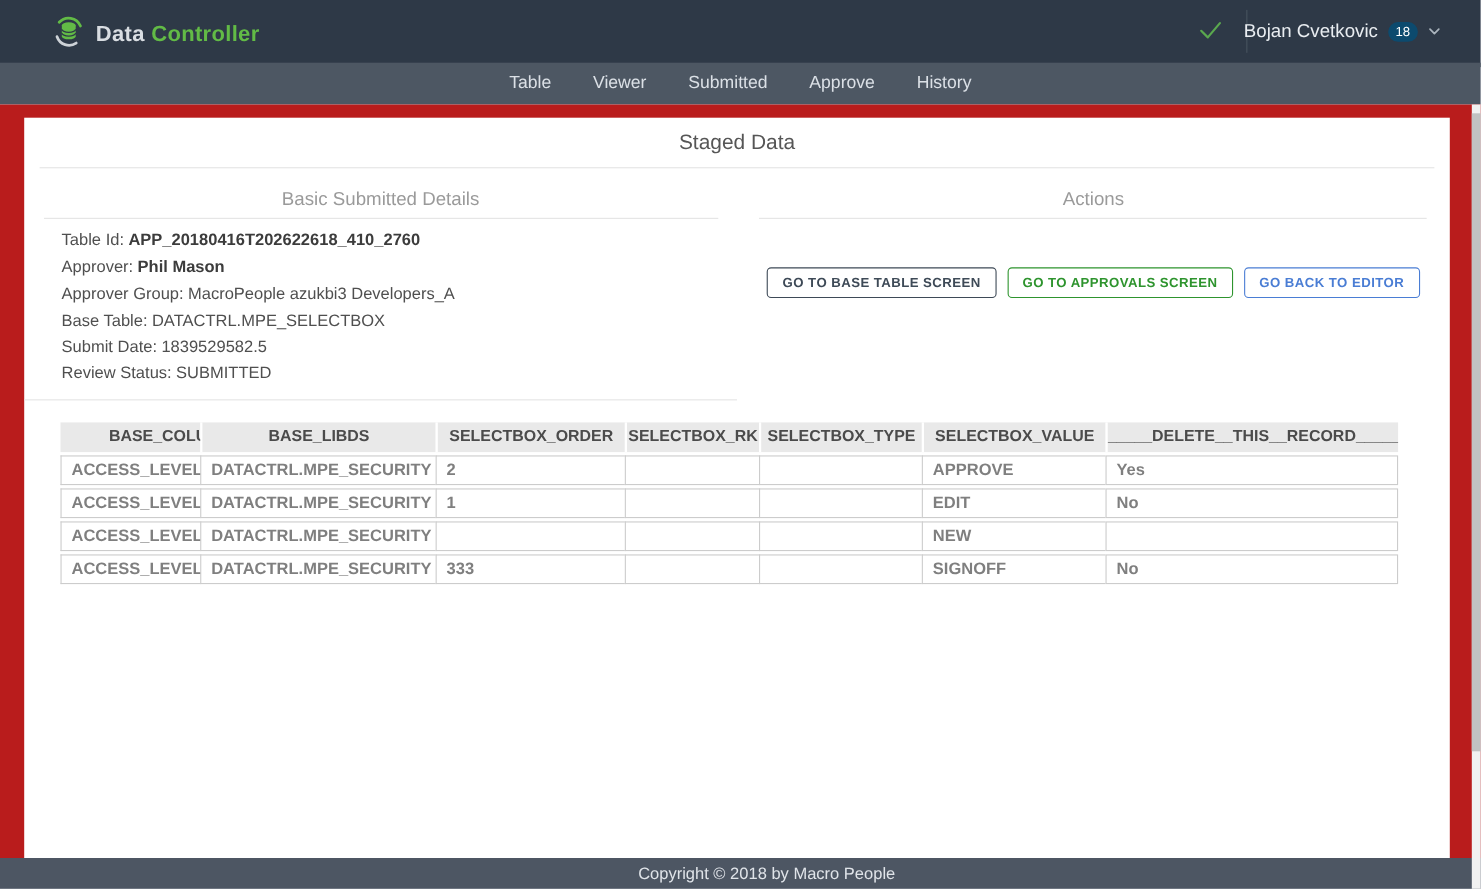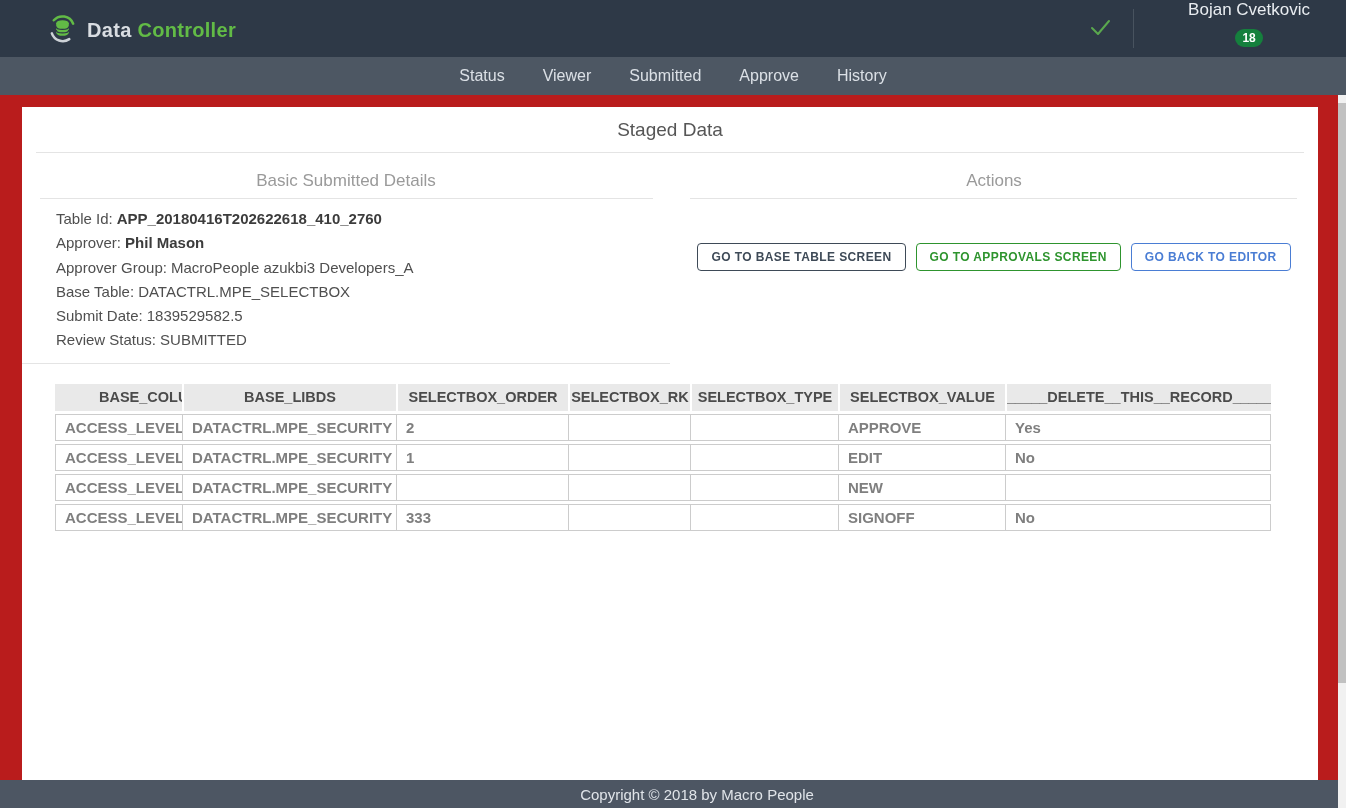--- a/index.html
+++ b/index.html
@@ -9,23 +9,23 @@
     font-family:"Liberation Sans", sans-serif;
     background:#f5f2fd;
   }
   
   .header { position:absolute; top:0; left:0; right:0; height:61px; background:#2e3947; }
   .logo { position:absolute; left:47px; top:13px; display:flex; align-items:center; gap:9px; cursor:pointer; }
   .logo-text { font-size:20px; font-weight:700; color:#d9dde2; letter-spacing:.3px; }
   .logo-text .green { color:#62bb46; }
   .check-wrap { position:absolute; left:1088px; top:17px; }
   .head-divider { position:absolute; left:1133px; top:9px; width:1px; height:39px; background:#48535f; }
-  .user { position:absolute; right:36px; top:0; height:57px; display:flex; align-items:center; gap:9px; cursor:pointer;flex-direction:column; }
+  .user { position:absolute; right:36px; top:0; height:57px; display:flex; align-items:center; gap:9px; cursor:pointer; }
   .user-name { font-size:17px; color:#e9edf1; }
-  .badge { background:#15803d; color:#fff; font-size:12px; font-weight:700;
+  .badge { background:#0c4a6e; color:#fff; font-size:12px; font-weight:400;
            border-radius:10px; padding:3px 7px; line-height:1; }
   
   .navbar { position:absolute; top:57px; left:0; right:0; height:38px; background:#4d5763;
             display:flex; align-items:center; justify-content:center; gap:38px; }
   .nav-item { color:#dbe0e6; font-size:16px; cursor:pointer; }
   
   .page { position:absolute; top:95px; bottom:28px; left:0; right:0; background:#b91c1c; }
   .card { position:absolute; left:22px; top:12px; width:1296px; bottom:0; background:#ffffff; }
   .card-title { text-align:center; padding-top:12px; font-size:19px; color:#565656; }
   .hr { border:none; border-top:1px solid #e4e4e4; height:0; }
@@ -89,21 +89,21 @@
     <span data-name="chevron-down-icon">
       <svg width="12" height="9" viewBox="0 0 12 9">
         <polyline points="2,2.5 6,6.5 10,2.5" stroke="#aab4bd" stroke-width="1.6" fill="none" stroke-linecap="round" stroke-linejoin="round"></polyline>
       </svg>
     </span>
   </div>
 </div>
 
 <div class="navbar" data-name="main-nav">
 
-<div class="nav-item" data-name="nav-tab">Status</div>
+<div class="nav-item" data-name="nav-tab">Table</div>
     <div class="nav-item" data-name="nav-tab">Viewer</div>
     <div class="nav-item" data-name="nav-tab">Submitted</div>
     <div class="nav-item" data-name="nav-tab">Approve</div>
     <div class="nav-item" data-name="nav-tab">History</div>
   </div>
 
 <div class="page" data-name="page-background">
   <div class="card" data-name="staged-data-card">
     <div class="card-title" data-name="page-title">Staged Data</div>
     <hr class="hr hr-title" data-name="title-divider">

